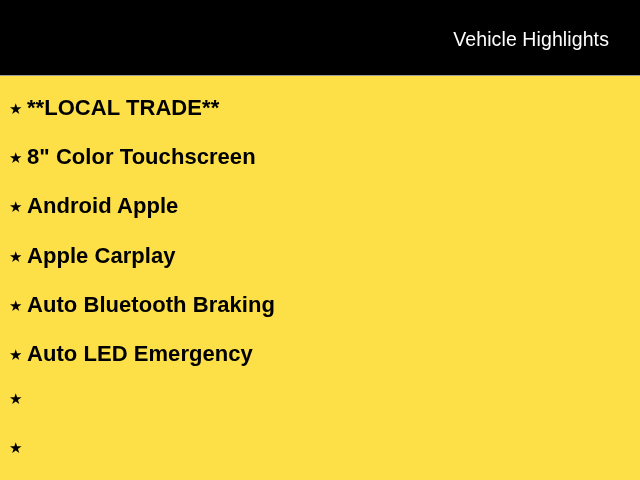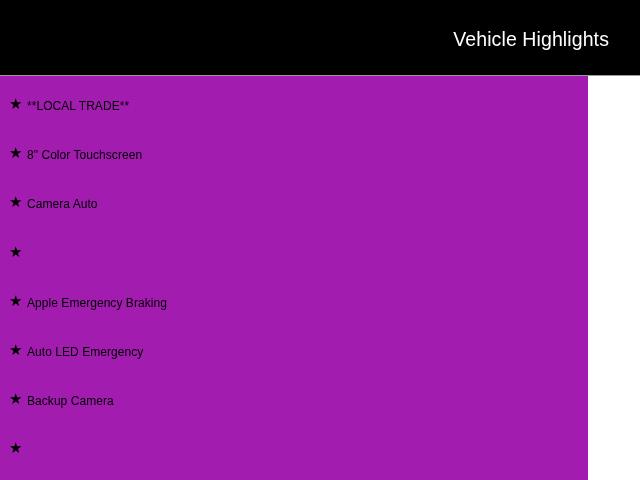--- a/index.html
+++ b/index.html
@@ -8,23 +8,23 @@
   }
   body {
     width: 640px;
     height: 480px;
     background: #ffffff;
     font-family: "Liberation Sans", sans-serif;
     overflow: hidden;
   }
   #page {
     position: relative;
-    width: 588px;
+    width: 640px;
     height: 480px;
-    background: #a21caf;
+    background: #fde047;
   }
   
   #header-banner {
     position: absolute;
     top: 0;
     left: 0;
     width: 640px;
     height: 76px;
     background: #000000;
     box-sizing: border-box;
@@ -70,22 +70,22 @@
     width: 18px;
     color: #000000;
     font-size: 15px;
     line-height: 1;
     text-align: left;
     position: relative;
     top: -1px;
   }
   .highlight-label {
     color: #000000;
-    font-size: 12px;
-    font-weight: 400;
+    font-size: 22px;
+    font-weight: 700;
     line-height: 1;
     white-space: nowrap;
     letter-spacing: 0.05px;
   }
 </style>
 </head>
 <body>
 
 <div id="page">
 
@@ -100,40 +100,40 @@
       <span class="highlight-label">**LOCAL TRADE**</span>
     </li>
 
     <li class="highlight-item">
       <span class="star-bullet">★</span>
       <span class="highlight-label">8" Color Touchscreen</span>
     </li>
 
     <li class="highlight-item">
       <span class="star-bullet">★</span>
-      <span class="highlight-label">Camera Auto</span>
+      <span class="highlight-label">Android Apple</span>
     </li>
 
     <li class="highlight-item">
       <span class="star-bullet">★</span>
+      <span class="highlight-label">Apple Carplay</span>
     </li>
 
     <li class="highlight-item">
       <span class="star-bullet">★</span>
-      <span class="highlight-label">Apple Emergency Braking</span>
+      <span class="highlight-label">Auto Bluetooth Braking</span>
     </li>
 
     <li class="highlight-item">
       <span class="star-bullet">★</span>
       <span class="highlight-label">Auto LED Emergency</span>
     </li>
 
     <li class="highlight-item">
       <span class="star-bullet">★</span>
-      <span class="highlight-label">Backup Camera</span>
     </li>
 
     <li class="highlight-item">
       <span class="star-bullet">★</span>
     </li>
 
   </ul>
 
 </div>
 

